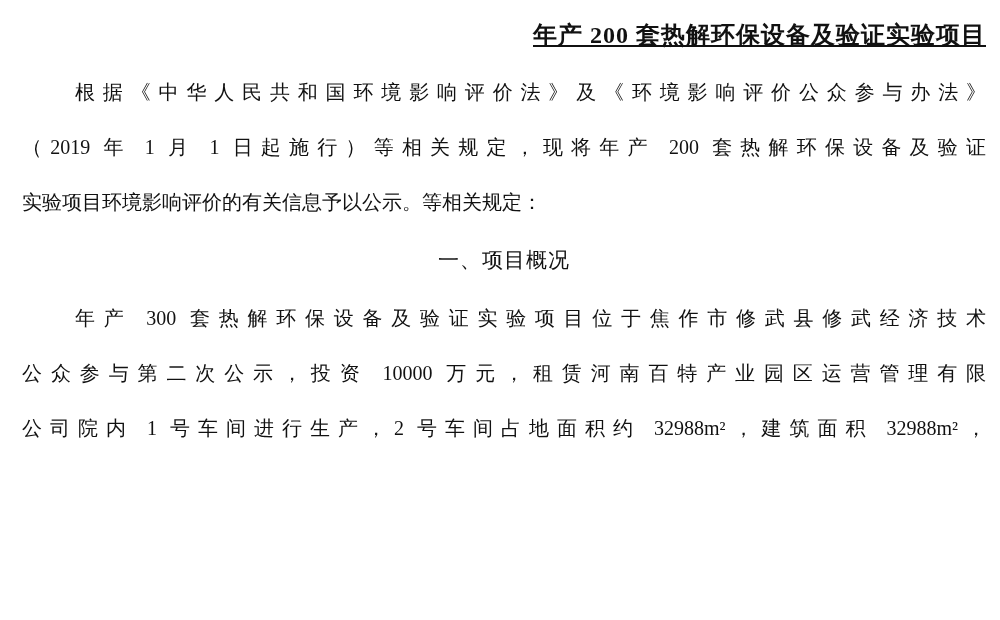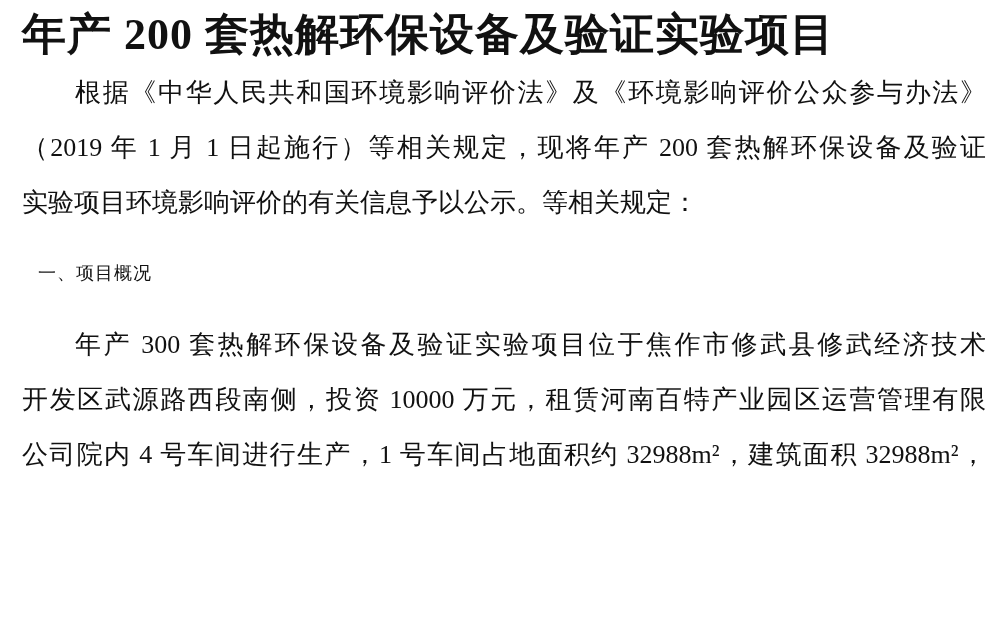--- a/index.html
+++ b/index.html
@@ -15,66 +15,68 @@
   .doc {
     box-sizing: border-box;
     width: 1000px;
     height: 620px;
     padding: 5px 14px 0 22px;
     font-family: "Liberation Serif", "DejaVu Serif", serif;
     color: #111111;
     background: #ffffff;
   }
   .title-line {
-    font-size: 44px;
+    font-size: 24px;
     font-weight: bold;
-    text-align: left;
+    text-align: right;
     line-height: 60px;
     margin: 0;
     letter-spacing: 1px;
+    text-decoration: underline;
   }
   .body-line {
-    font-size: 26px;
+    font-size: 20px;
     line-height: 55px;
     margin: 0;
     white-space: nowrap;
   }
   .body-line.justify {
     white-space: normal;
     text-align: justify;
     text-align-last: justify;
   }
   .body-line.indent {
     text-indent: 53px;
   }
   .section-heading {
-    font-size: 18px;
+    font-size: 21px;
     line-height: 55px;
-    margin: 16px;
+    margin: 3px;
     letter-spacing: 1px;
     white-space: nowrap;
+    text-align: center;
   }
 </style>
 </head>
 <body>
 
 <div class="doc">
 
   <h1 class="title-line">年产 200 套热解环保设备及验证实验项目</h1>
 
 
   <p class="body-line justify indent">根据《中华人民共和国环境影响评价法》及《环境影响评价公众参与办法》</p>
 
   <p class="body-line justify">（2019 年 1 月 1 日起施行）等相关规定，现将年产 200 套热解环保设备及验证</p>
 
   <p class="body-line">实验项目环境影响评价的有关信息予以公示。等相关规定：</p>
 
   <p class="section-heading">一、项目概况</p>
 
   <p class="body-line justify indent">年产 300 套热解环保设备及验证实验项目位于焦作市修武县修武经济技术</p>
 
-  <p class="body-line justify">开发区武源路西段南侧，投资 10000 万元，租赁河南百特产业园区运营管理有限</p>
+  <p class="body-line justify">公众参与第二次公示，投资 10000 万元，租赁河南百特产业园区运营管理有限</p>
 
-  <p class="body-line justify">公司院内 4 号车间进行生产，1 号车间占地面积约 32988m²，建筑面积 32988m²，</p>
+  <p class="body-line justify">公司院内 1 号车间进行生产，2 号车间占地面积约 32988m²，建筑面积 32988m²，</p>
 
 
 
 </div>
 
 </body></html>

